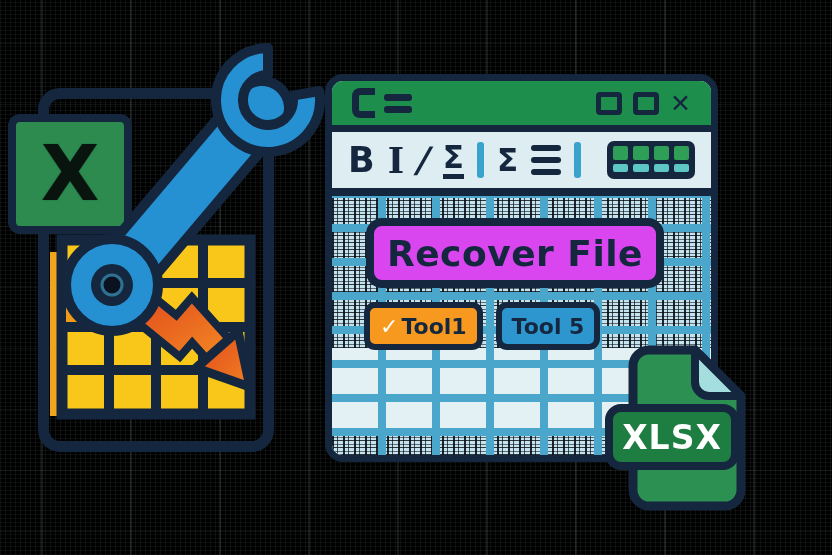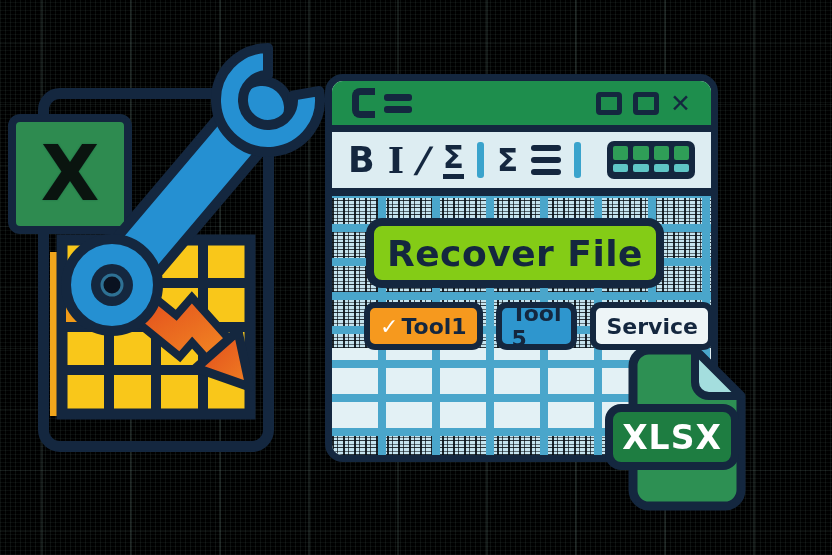--- a/index.html
+++ b/index.html
@@ -80,21 +80,21 @@
   .band-a{top:0;height:152px;}
   .band-b{top:236px;height:30px;}
   .grid-lines{
     position:absolute;inset:0;z-index:2;pointer-events:none;
     background-image:
       repeating-linear-gradient(90deg, transparent 0 46px, #4aa6cb 46px 54px),
       repeating-linear-gradient(0deg, transparent 0 26px, #4aa6cb 26px 34px);
   }
   .recover-btn{
     position:absolute;left:34px;top:22px;width:282px;height:54px;z-index:3;
-    background:#84cc16;border:8px solid #14273f;border-radius:16px;
+    background:#d946ef;border:8px solid #14273f;border-radius:16px;
     display:flex;align-items:center;justify-content:center;
     font-size:36px;font-weight:800;color:#14273f;letter-spacing:.5px;cursor:pointer;
   }
   .tool-row{position:absolute;left:32px;top:106px;z-index:3;display:flex;gap:13px;align-items:center;}
   .pill{
     box-sizing:border-box;height:48px;border:6px solid #14273f;border-radius:11px;
     display:flex;align-items:center;justify-content:center;gap:3px;
     font-size:22px;font-weight:800;color:#14273f;cursor:pointer;padding:0 10px;
   }
   .pill .chk{color:#fff;font-size:22px;font-weight:900;}
@@ -199,23 +199,20 @@
     <div class="grid-lines"></div>
     <div class="recover-btn">Recover File</div>
     <div class="tool-row">
       <div class="pill t1">
         <span class="chk">✓</span>
         <span>Tool1</span>
       </div>
       <div class="pill t2">
         <span>Tool 5</span>
       </div>
-      <div class="pill t3">
-        <span>Service</span>
-      </div>
     </div>
   </div>
 </div>
 
 <svg id="xlsx-art" viewBox="0 0 160 175">
   <path d="M46,8 H92 L138,54 V148 A16,16 0 0 1 122,164 H46 A16,16 0 0 1 30,148 V24 A16,16 0 0 1 46,8 Z" fill="#2d9053" stroke="#14273f" stroke-width="9" stroke-linejoin="round"></path>
   <path d="M92,8 V40 A14,14 0 0 0 106,54 H138 Z" fill="#a4dede" stroke="#14273f" stroke-width="8" stroke-linejoin="round"></path>
   <rect x="6" y="66" width="126" height="58" rx="12" fill="#1e7d41" stroke="#14273f" stroke-width="8"></rect>
   <text x="69" y="107" text-anchor="middle" font-family="DejaVu Sans, Liberation Sans, sans-serif" font-size="33" font-weight="800" fill="#ffffff" letter-spacing="1">XLSX</text>
 </svg>

